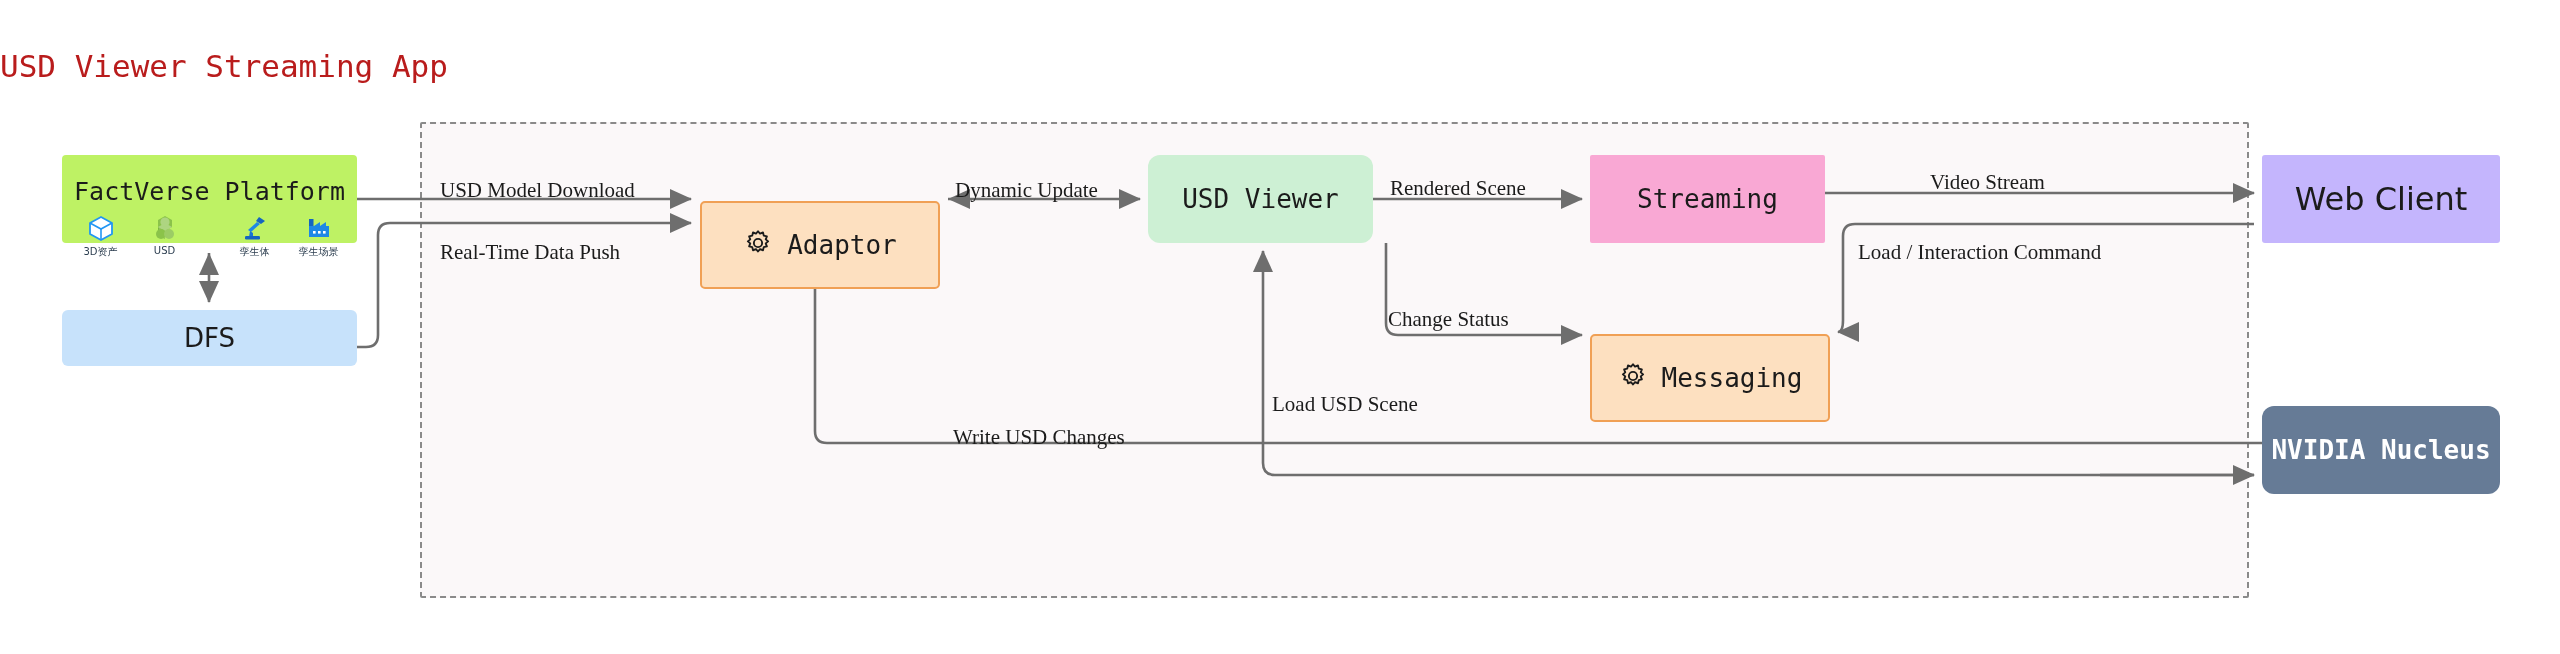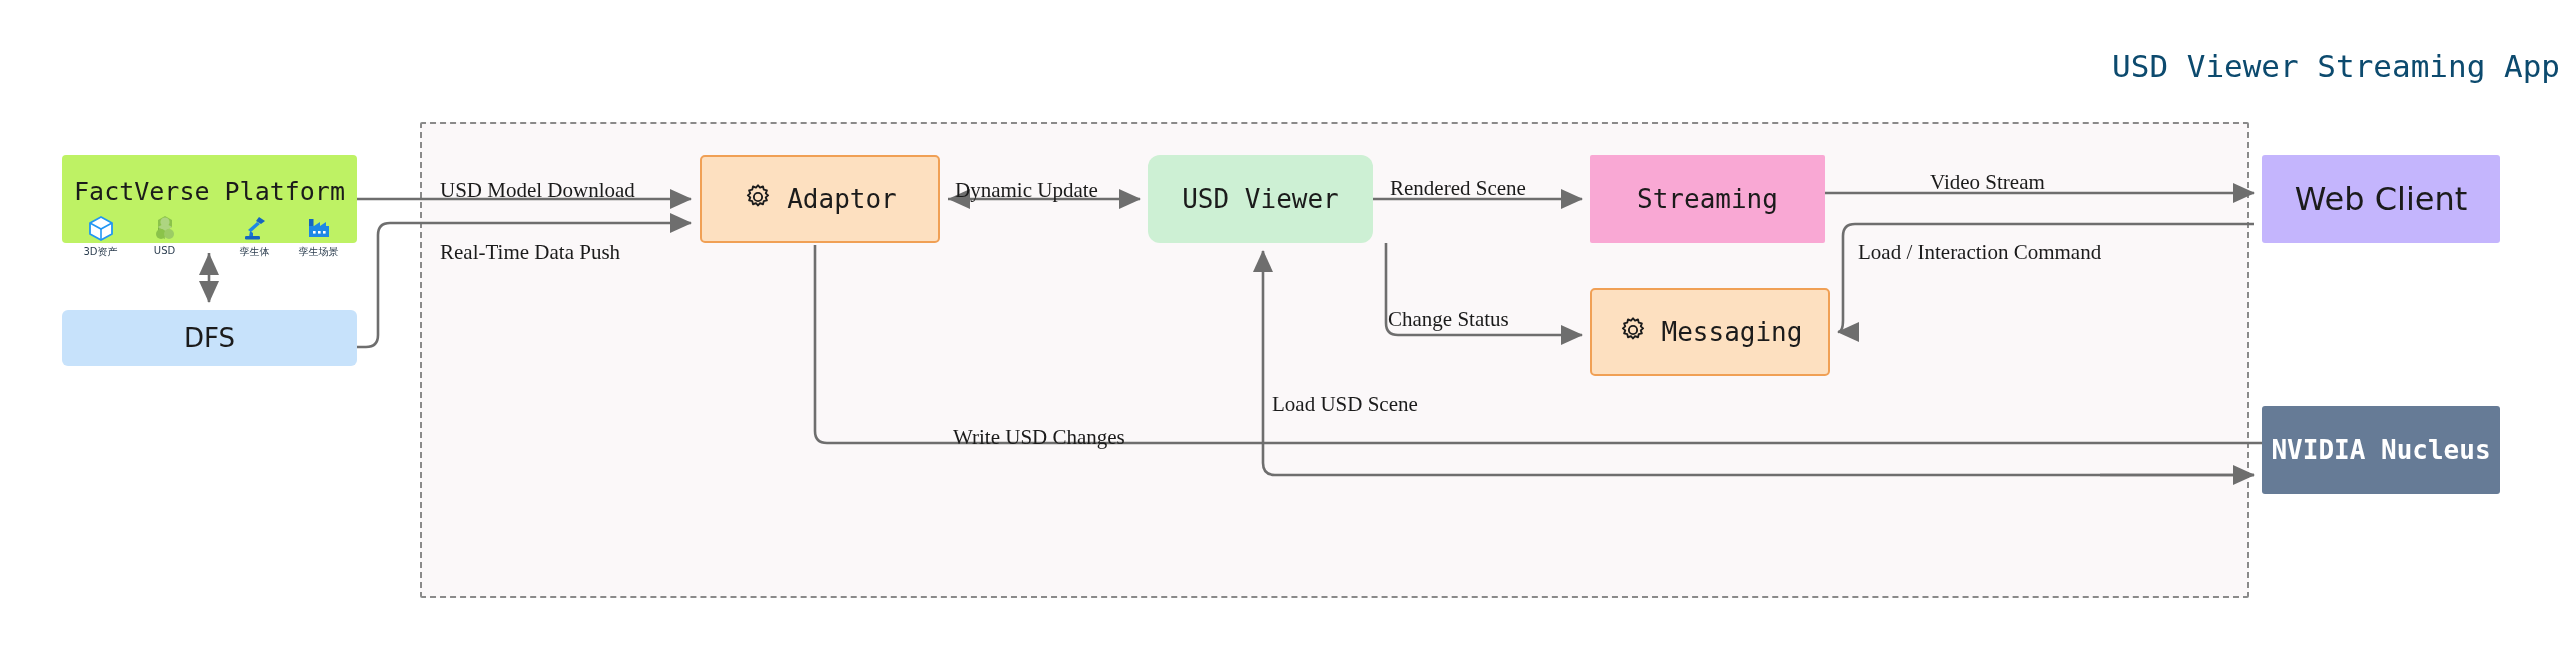--- a/index.html
+++ b/index.html
@@ -25,24 +25,24 @@
     width: 2560px;
     height: 654px;
     pointer-events: none;
   }
 
   .title {
     position: absolute;
     left: 0;
     top: 48px;
     width: 2560px;
-    text-align: right;
+    text-align: left;
     font-family: "DejaVu Sans Mono", "Liberation Mono", monospace;
     font-size: 31px;
-    color: #0c4a6e;
+    color: #b91c1c;
     letter-spacing: 0px;
   }
 
   .dashed-zone {
     position: absolute;
     left: 420px;
     top: 122px;
     width: 1825px;
     height: 472px;
     border: 2.5px dashed #8a8a8a;
@@ -108,20 +108,21 @@
     font-family: "DejaVu Sans", "Liberation Sans", sans-serif;
     font-size: 26px;
     color: #1b1b1b;
   }
 
   
   .orange {
     background: #fde0c0;
     border: 2px solid #f0a055;
     border-radius: 5px;
+    margin-top: 46px;
   }
   .adaptor {
     left: 700px;
     top: 155px;
     width: 240px;
     height: 88px;
     gap: 14px;
   }
   .messaging {
     left: 1590px;
@@ -163,21 +164,21 @@
     font-family: "DejaVu Sans", "Liberation Sans", sans-serif;
     font-size: 32px;
     color: #1b1b1b;
   }
   .nucleus {
     left: 2262px;
     top: 406px;
     width: 238px;
     height: 88px;
     background: #667b96;
-    border-radius: 3px;
+    border-radius: 12px;
     font-family: "DejaVu Sans Mono", "Liberation Mono", monospace;
     font-size: 26px;
     font-weight: bold;
     color: #ffffff;
   }
 
   .edge-label {
     position: absolute;
     font-family: Liberation Serif, serif;
     font-size: 21px;

